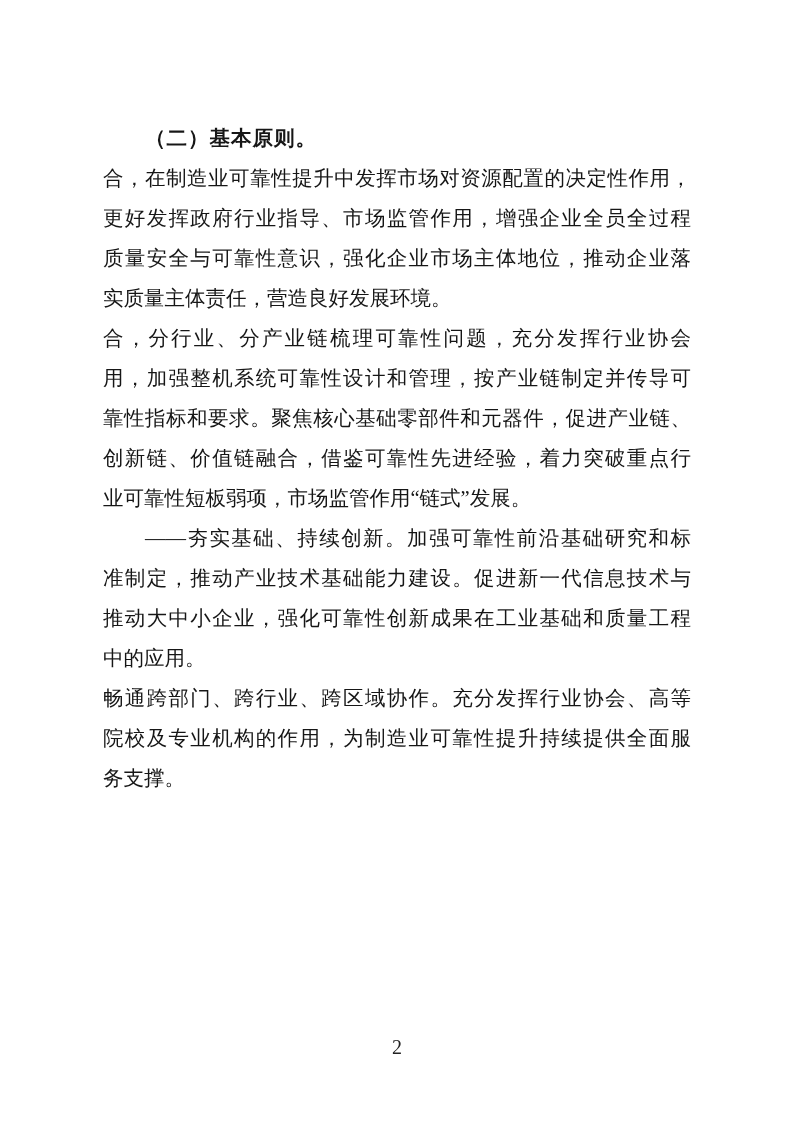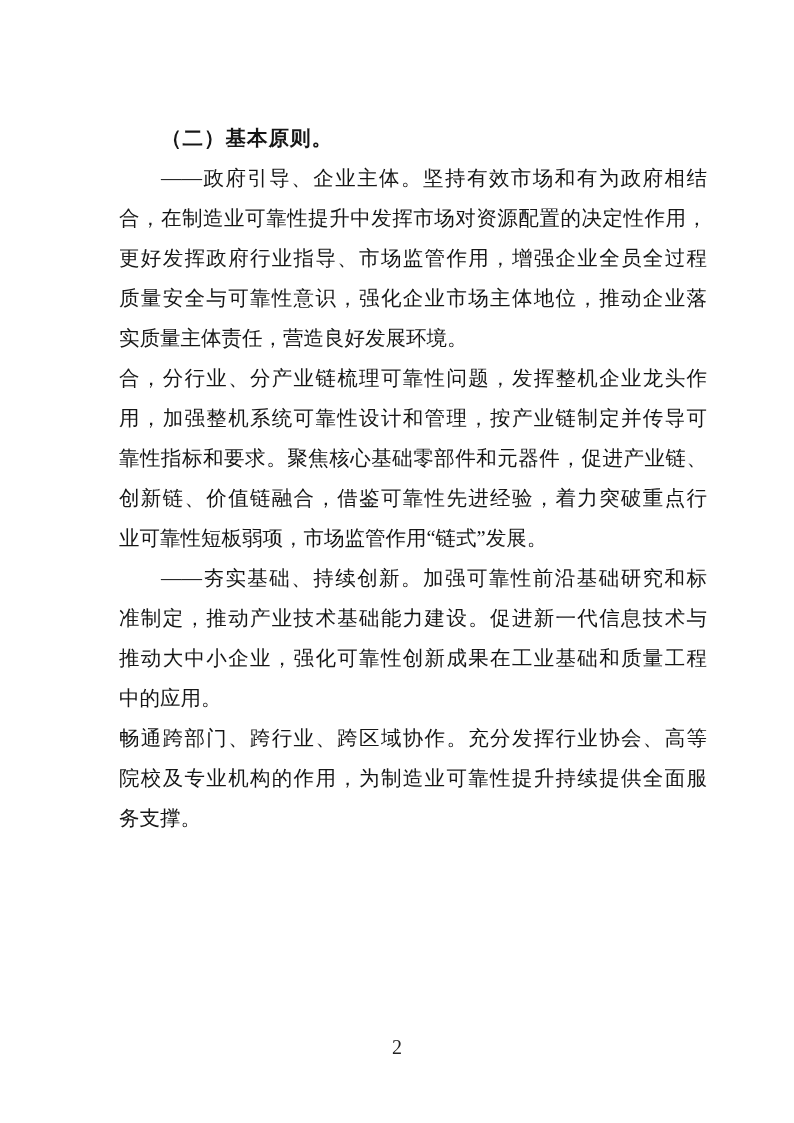--- a/index.html
+++ b/index.html
@@ -16,21 +16,20 @@
     font-family: "Liberation Serif", "DejaVu Serif", serif;
     color: #161616;
   }
   .content {
     position: absolute;
     left: 103px;
     top: 118px;
     width: 588px;
     font-size: 20.5px;
     line-height: 40px;
-    margin-left: 16px;
   }
   .doc-heading {
     font-weight: bold;
     padding-left: 42px;
     height: 40px;
     letter-spacing: 1px;
     white-space: nowrap;
   }
   .para {
     margin: 0;
@@ -61,29 +60,28 @@
 </style>
 </head>
 <body>
 
 <div class="page">
   <div class="content">
 
     <div class="doc-heading">（二）基本原则。</div>
 
     <div class="para">
-      <div class="line first">——政府引导、企业主体。坚持有效市场和有为政府相结</div>
       <div class="line">合，在制造业可靠性提升中发挥市场对资源配置的决定性作用，</div>
       <div class="line">更好发挥政府行业指导、市场监管作用，增强企业全员全过程</div>
       <div class="line">质量安全与可靠性意识，强化企业市场主体地位，推动企业落</div>
       <div class="line last">实质量主体责任，营造良好发展环境。</div>
     </div>
 
     <div class="para">
-      <div class="line">合，分行业、分产业链梳理可靠性问题，发挥整机企业龙头作</div>
+      <div class="line">合，分行业、分产业链梳理可靠性问题，充分发挥行业协会</div>
       <div class="line">用，加强整机系统可靠性设计和管理，按产业链制定并传导可</div>
       <div class="line">靠性指标和要求。聚焦核心基础零部件和元器件，促进产业链、</div>
       <div class="line">创新链、价值链融合，借鉴可靠性先进经验，着力突破重点行</div>
       <div class="line last">业可靠性短板弱项，市场监管作用“链式”发展。</div>
     </div>
 
     <div class="para">
       <div class="line first">——夯实基础、持续创新。加强可靠性前沿基础研究和标</div>
       <div class="line">准制定，推动产业技术基础能力建设。促进新一代信息技术与</div>
       <div class="line">推动大中小企业，强化可靠性创新成果在工业基础和质量工程</div>

